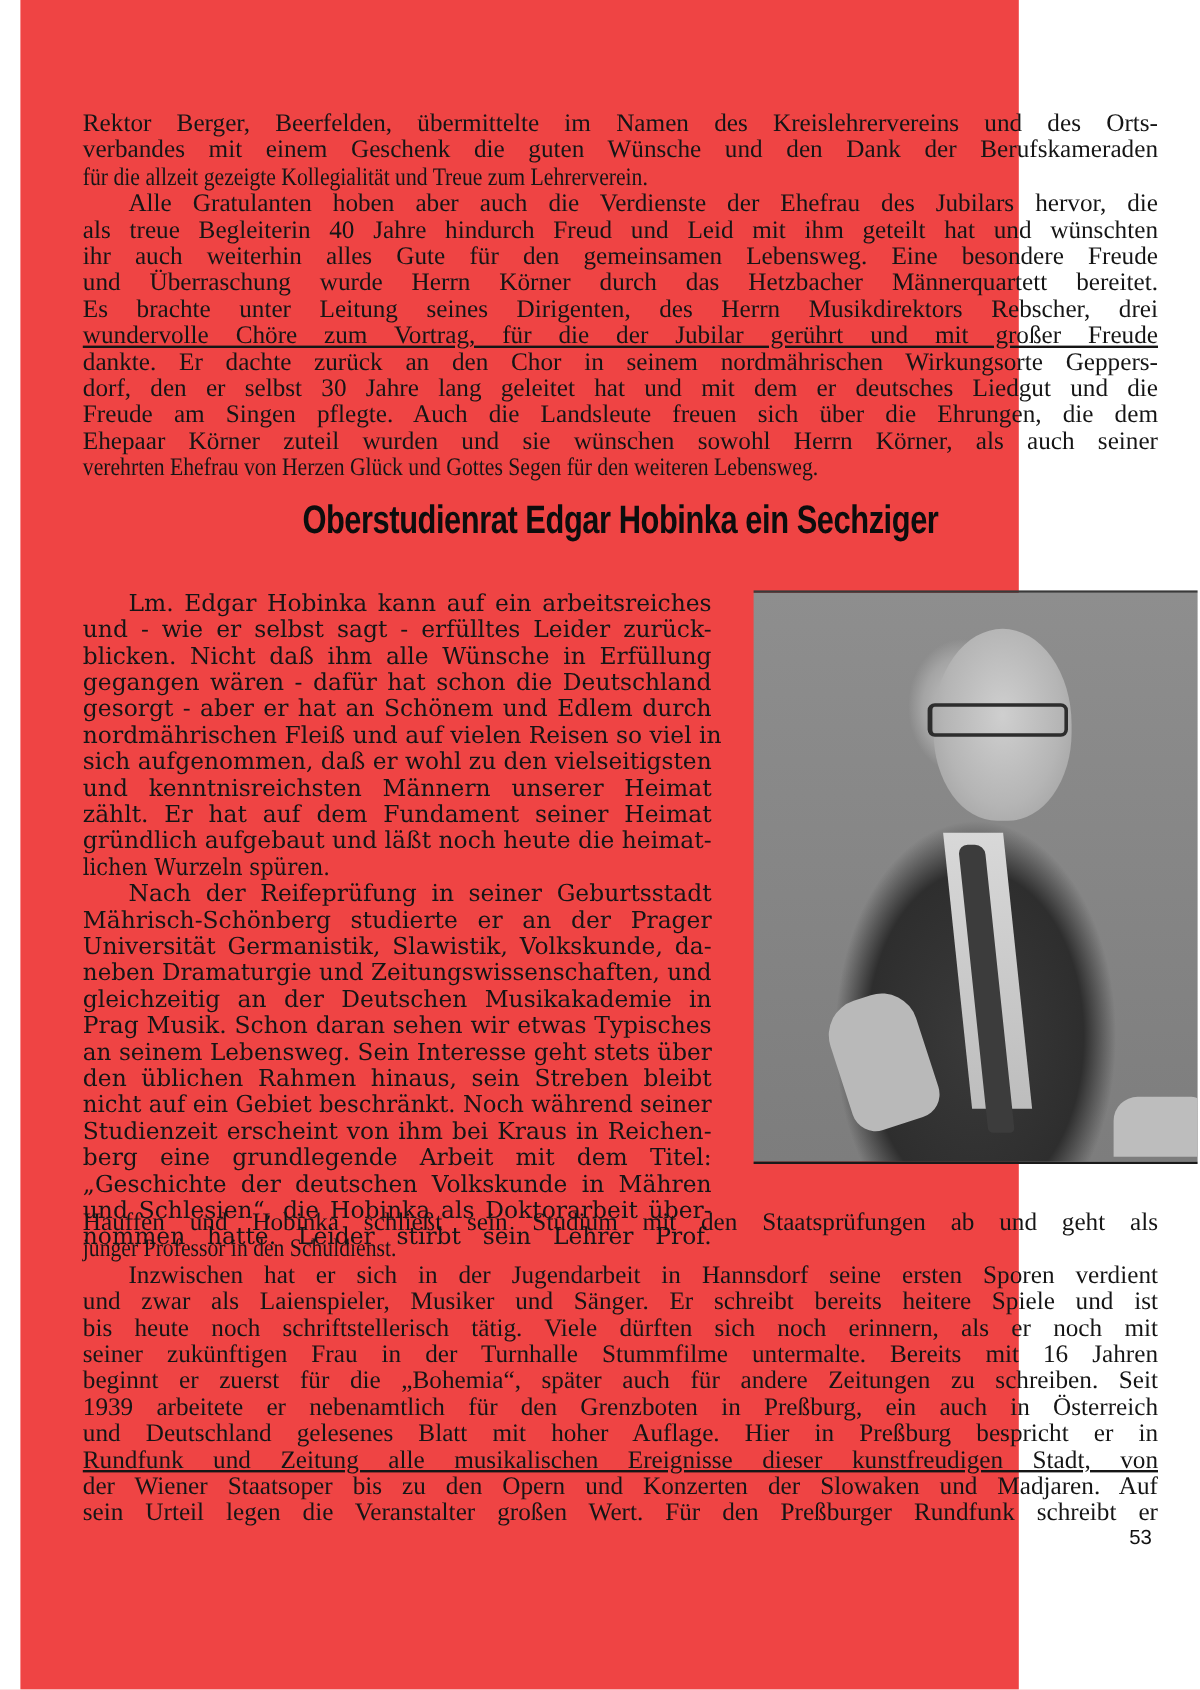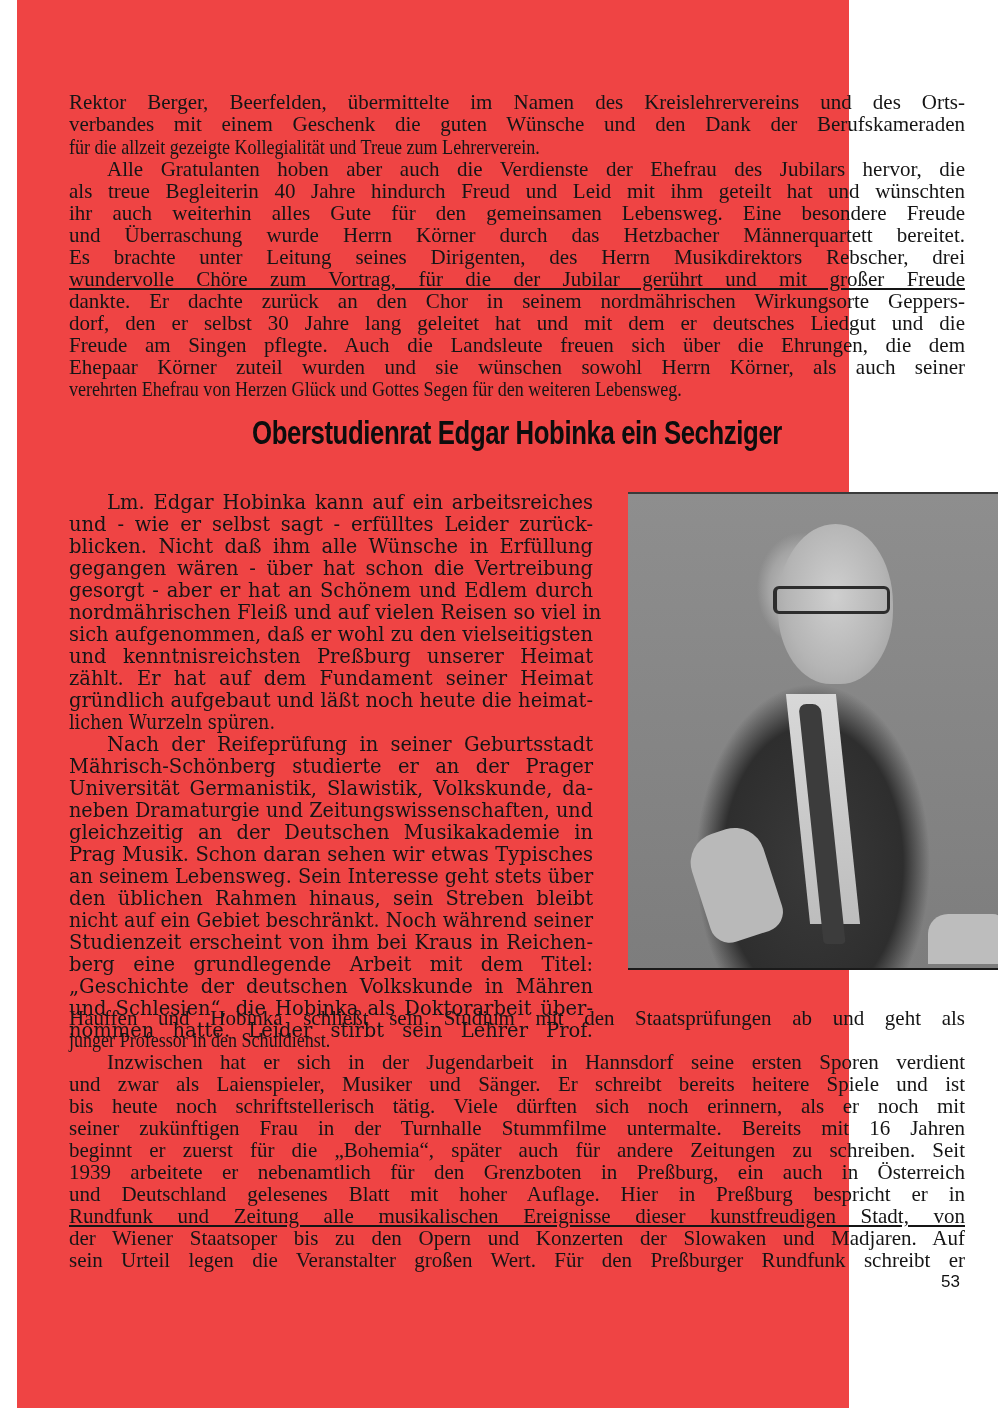--- a/index.html
+++ b/index.html
@@ -80,25 +80,25 @@
     <div class="line narrow just" style="left: 52px; top: 357px; width: 896px;">Ehepaar Körner zuteil wurden und sie wünschen sowohl Herrn Körner, als auch seiner</div>
     <div class="line narrow" style="left: 52px; top: 379px; transform: scaleX(0.86);">verehrten Ehefrau von Herzen Glück und Gottes Segen für den weiteren Lebensweg.</div>
   </div>
 
   <div class="headline">Oberstudienrat Edgar Hobinka ein Sechziger</div>
 
   <div>
     <div class="line col just" style="left: 90px; top: 493px; width: 486px;">Lm. Edgar Hobinka kann auf ein arbeitsreiches</div>
     <div class="line col just" style="left: 52px; top: 515px; width: 524px;">und - wie er selbst sagt - erfülltes Leider zurück-</div>
     <div class="line col just" style="left: 52px; top: 537px; width: 524px;">blicken. Nicht daß ihm alle Wünsche in Erfüllung</div>
-    <div class="line col just" style="left: 52px; top: 559px; width: 524px;">gegangen wären - über hat schon die Vertreibung</div>
+    <div class="line col just" style="left: 52px; top: 559px; width: 524px;">gegangen wären - dafür hat schon die Deutschland</div>
     <div class="line col just" style="left: 52px; top: 581px; width: 524px;">gesorgt - aber er hat an Schönem und Edlem durch</div>
     <div class="line col just" style="left: 52px; top: 603px; width: 524px;">nordmährischen Fleiß und auf vielen Reisen so viel in</div>
     <div class="line col just" style="left: 52px; top: 625px; width: 526px; transform: scaleX(0.996198);">sich aufgenommen, daß er wohl zu den vielseitigsten</div>
-    <div class="line col just" style="left: 52px; top: 647px; width: 524px;">und kenntnisreichsten Preßburg unserer Heimat</div>
+    <div class="line col just" style="left: 52px; top: 647px; width: 524px;">und kenntnisreichsten Männern unserer Heimat</div>
     <div class="line col just" style="left: 52px; top: 669px; width: 524px;">zählt. Er hat auf dem Fundament seiner Heimat</div>
     <div class="line col just" style="left: 52px; top: 691px; width: 524px;">gründlich aufgebaut und läßt noch heute die heimat-</div>
     <div class="line col" style="left: 52px; top: 713px; transform: scaleX(0.9);">lichen Wurzeln spüren.</div>
     <div class="line col just" style="left: 90px; top: 735px; width: 486px;">Nach der Reifeprüfung in seiner Geburtsstadt</div>
     <div class="line col just" style="left: 52px; top: 757px; width: 524px;">Mährisch-Schönberg studierte er an der Prager</div>
     <div class="line col just" style="left: 52px; top: 779px; width: 524px;">Universität Germanistik, Slawistik, Volkskunde, da-</div>
     <div class="line col just" style="left: 52px; top: 801px; width: 532px; transform: scaleX(0.984962);">neben Dramaturgie und Zeitungswissenschaften, und</div>
     <div class="line col just" style="left: 52px; top: 823px; width: 524px;">gleichzeitig an der Deutschen Musikakademie in</div>
     <div class="line col just" style="left: 52px; top: 845px; width: 524px;">Prag Musik. Schon daran sehen wir etwas Typisches</div>
     <div class="line col just" style="left: 52px; top: 867px; width: 529px; transform: scaleX(0.990548);">an seinem Lebensweg. Sein Interesse geht stets über</div>

